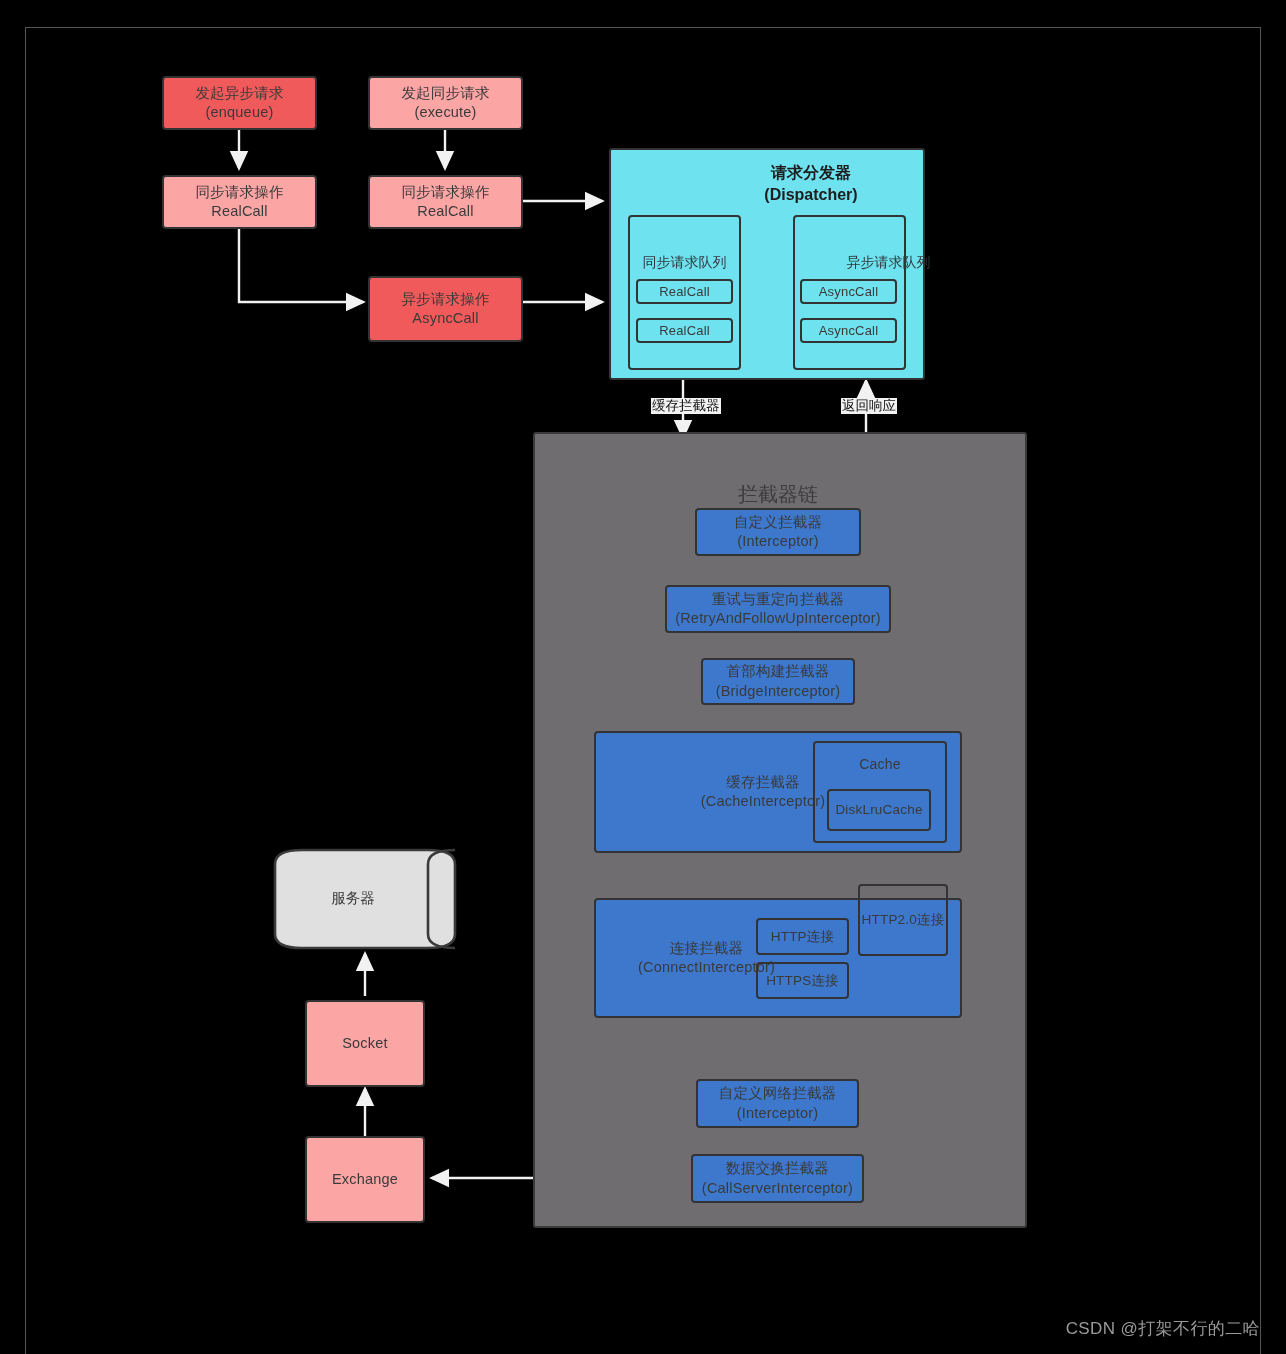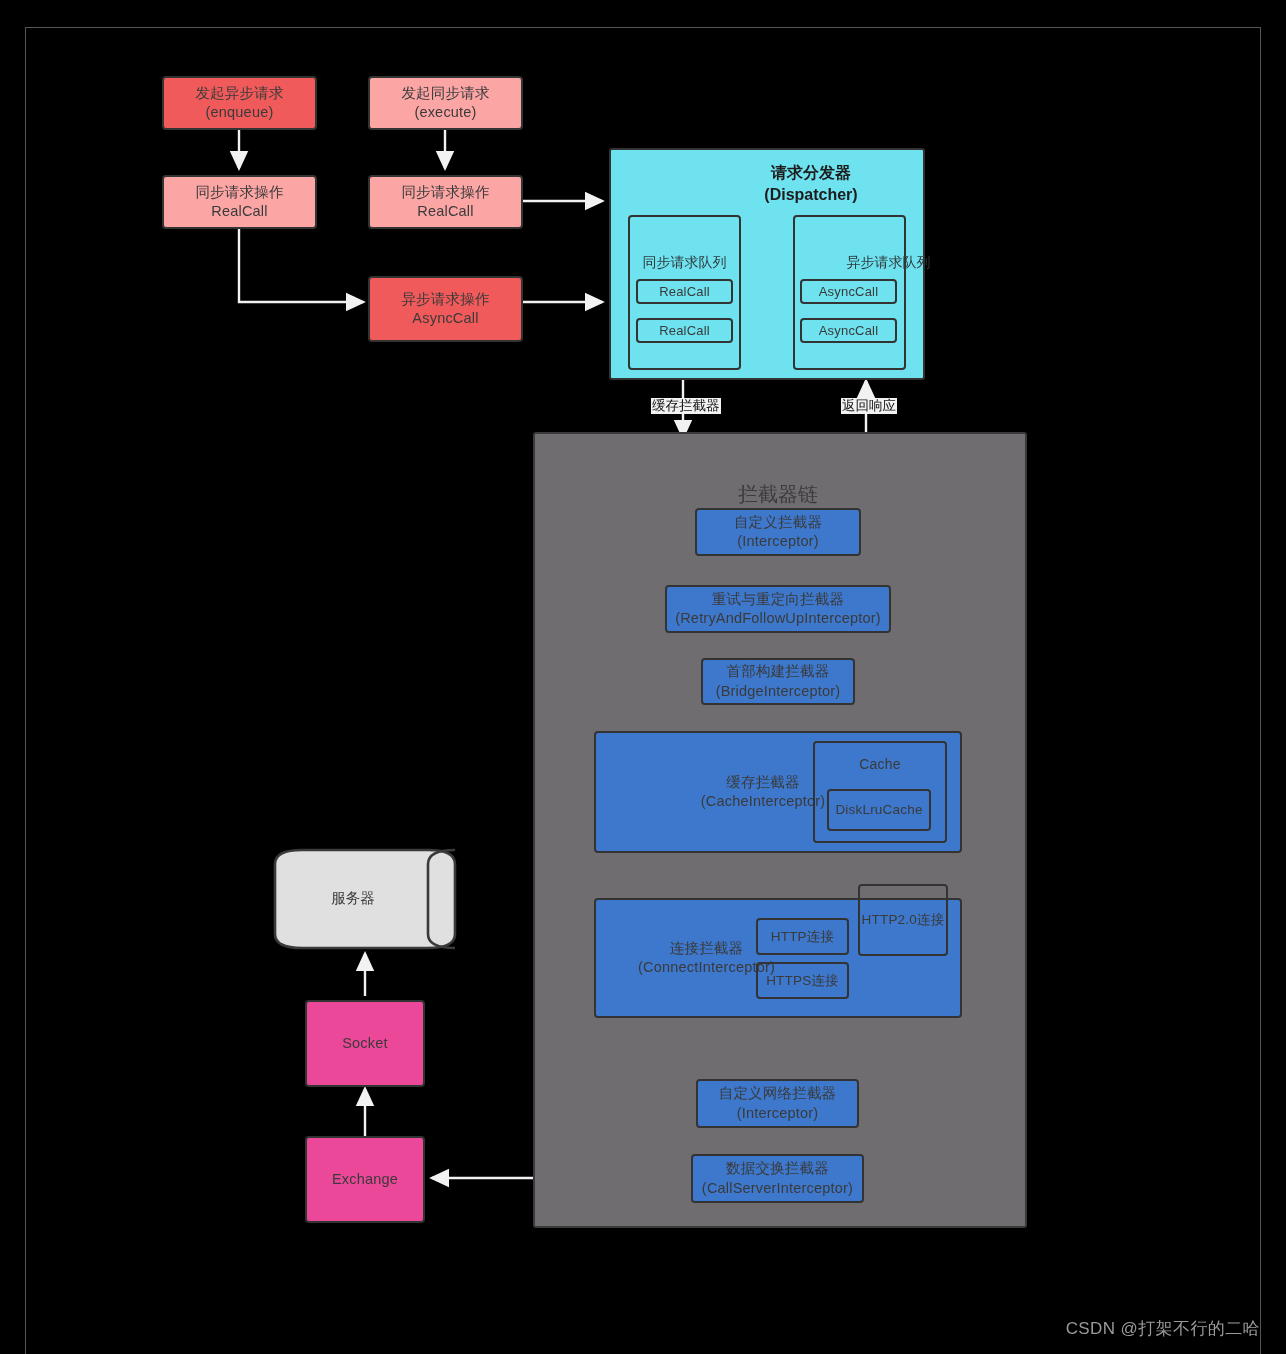--- a/index.html
+++ b/index.html
@@ -44,21 +44,21 @@
     color: #3a3a3a;
     font-size: 14.5px;
     line-height: 1.32;
     letter-spacing: .2px;
   }
   .node .l2 { display:block; }
   .red    { background: #f05a5a; }
   .green  { background: #fca5a5; }
   .blue   { background: #3d78cc; }
   .cyan   { background: #6ee2ef; }
-  .gray   { background: #ec4899; }
+  .gray   { background: #fca5a5; }
   .panel  { background: #706d70; border: 2px solid #3a3a3a; }
   .hollow { background: transparent; border: 2px solid #333333; }
 
   .panel-title {
     position: absolute;
     color: #3c3c3c;
     font-size: 20px;
     text-align: center;
     font-weight: 400;
   }

